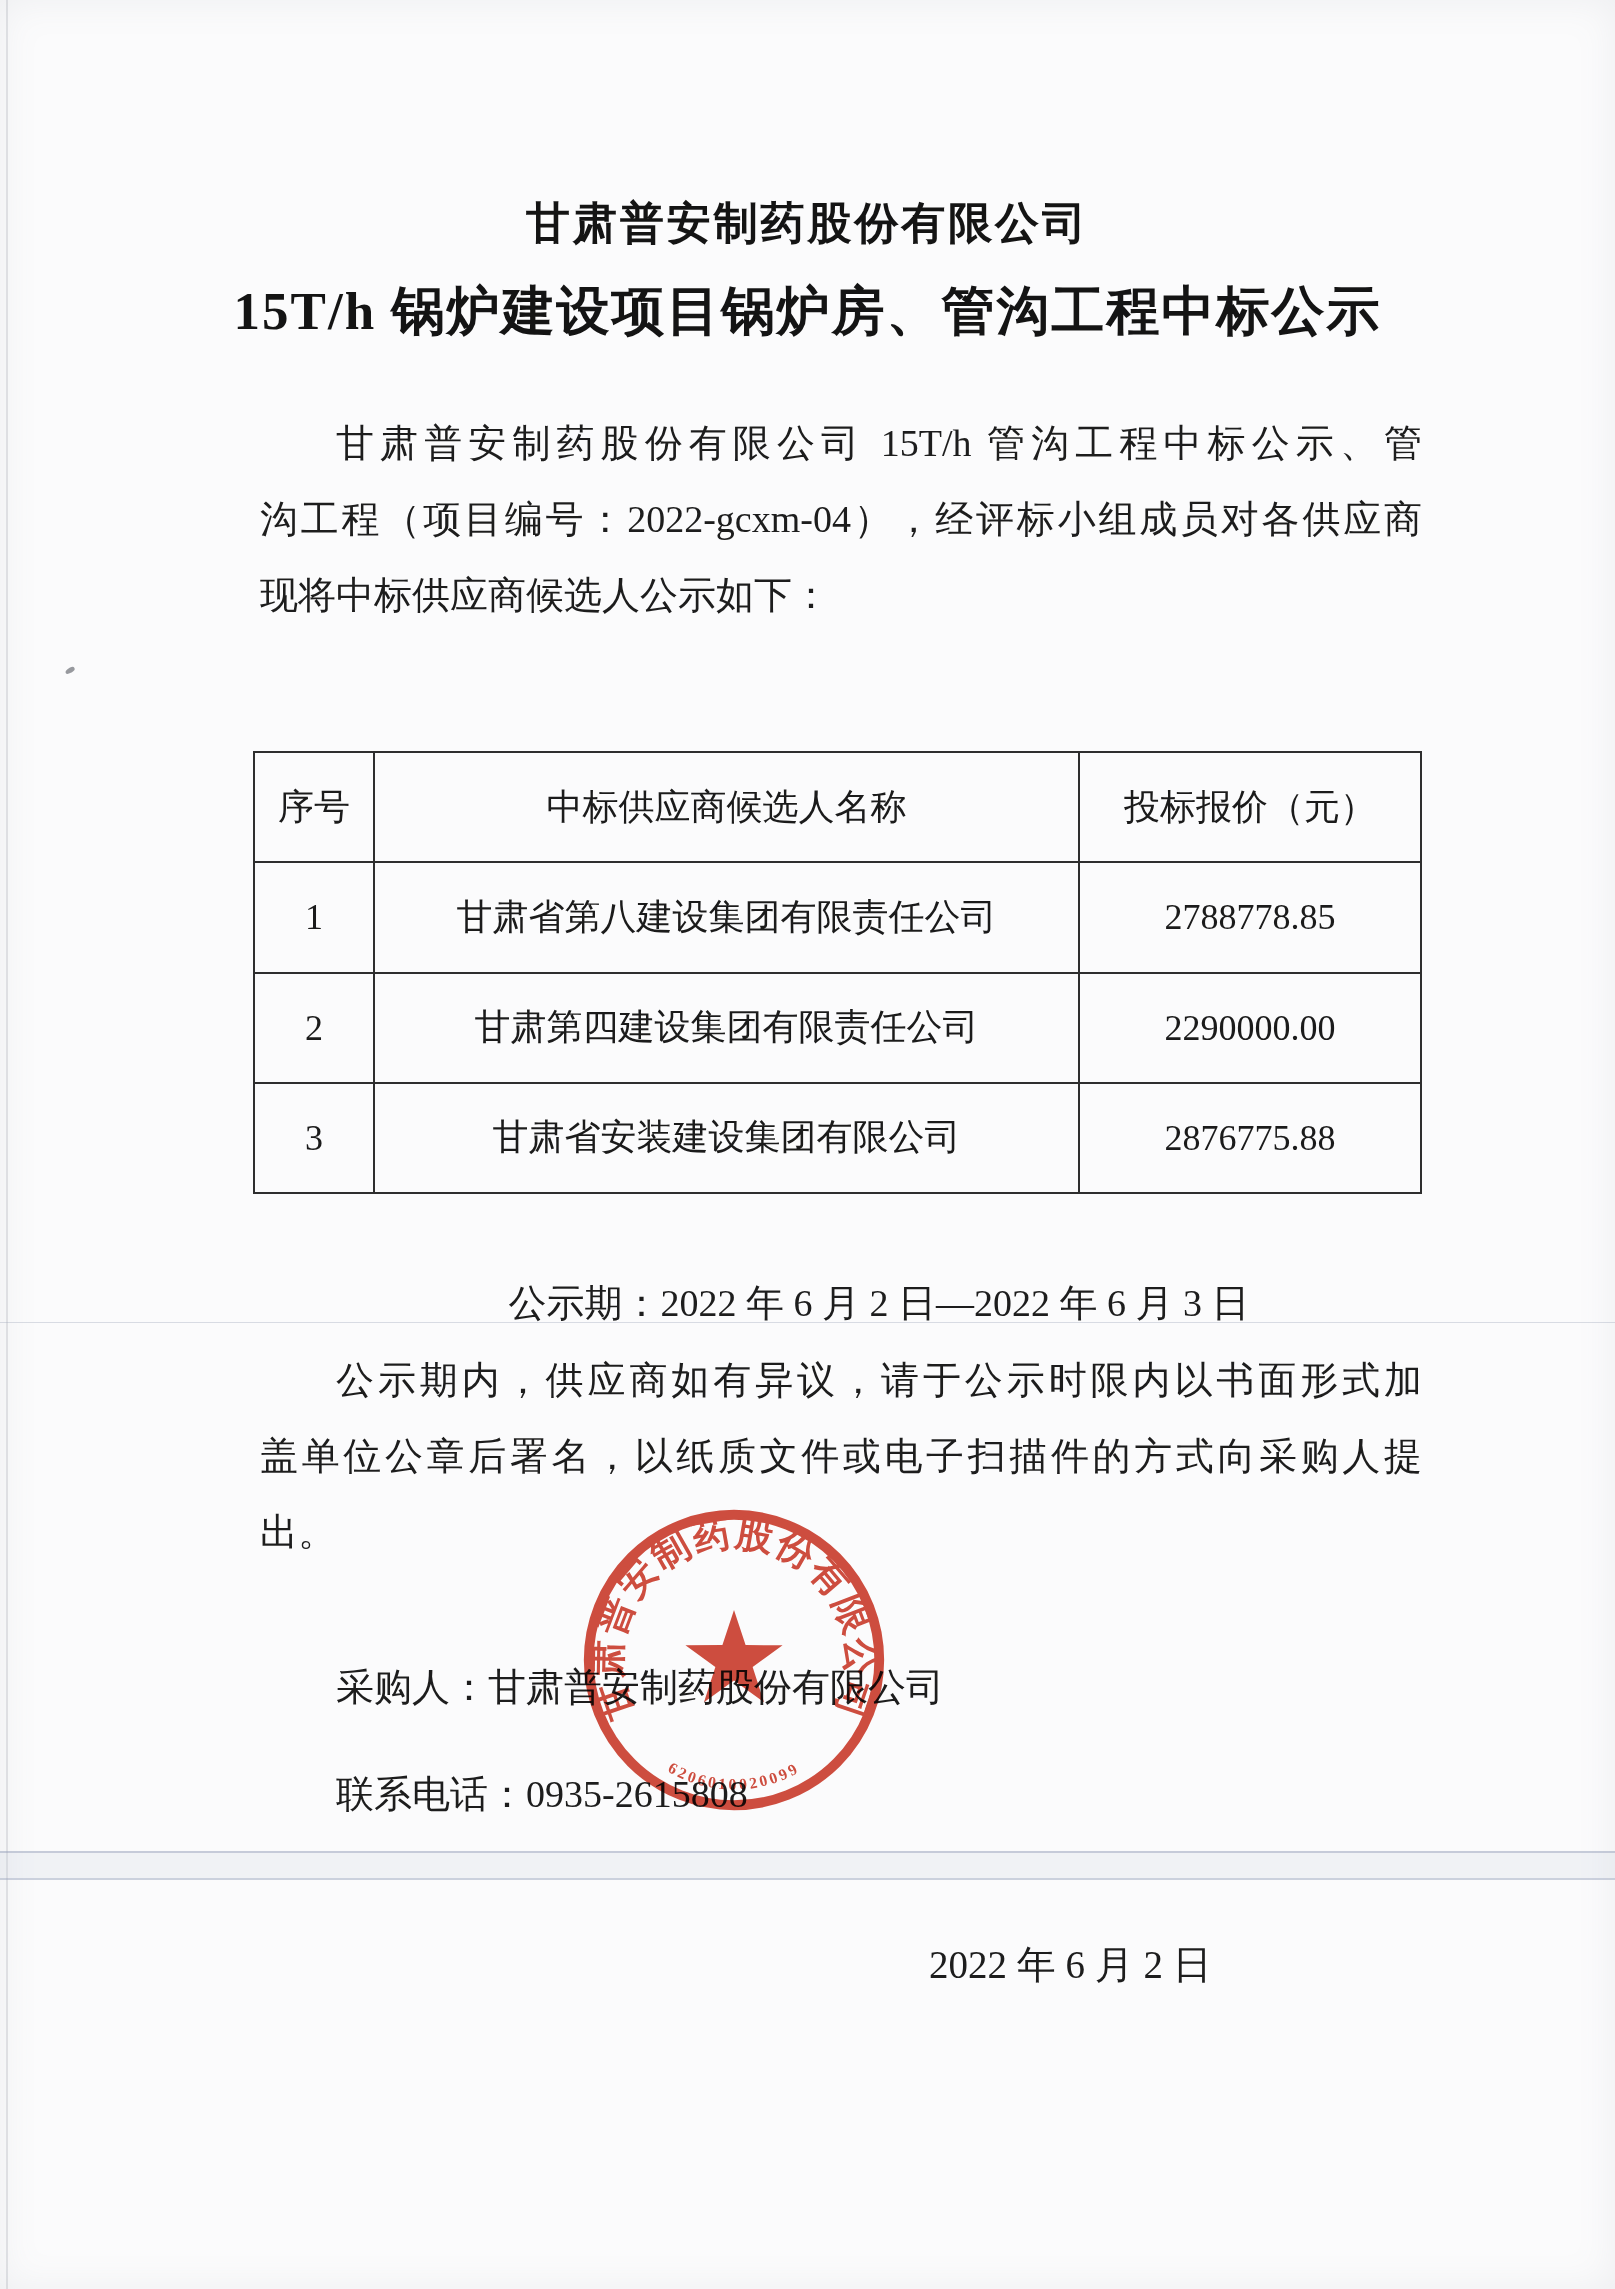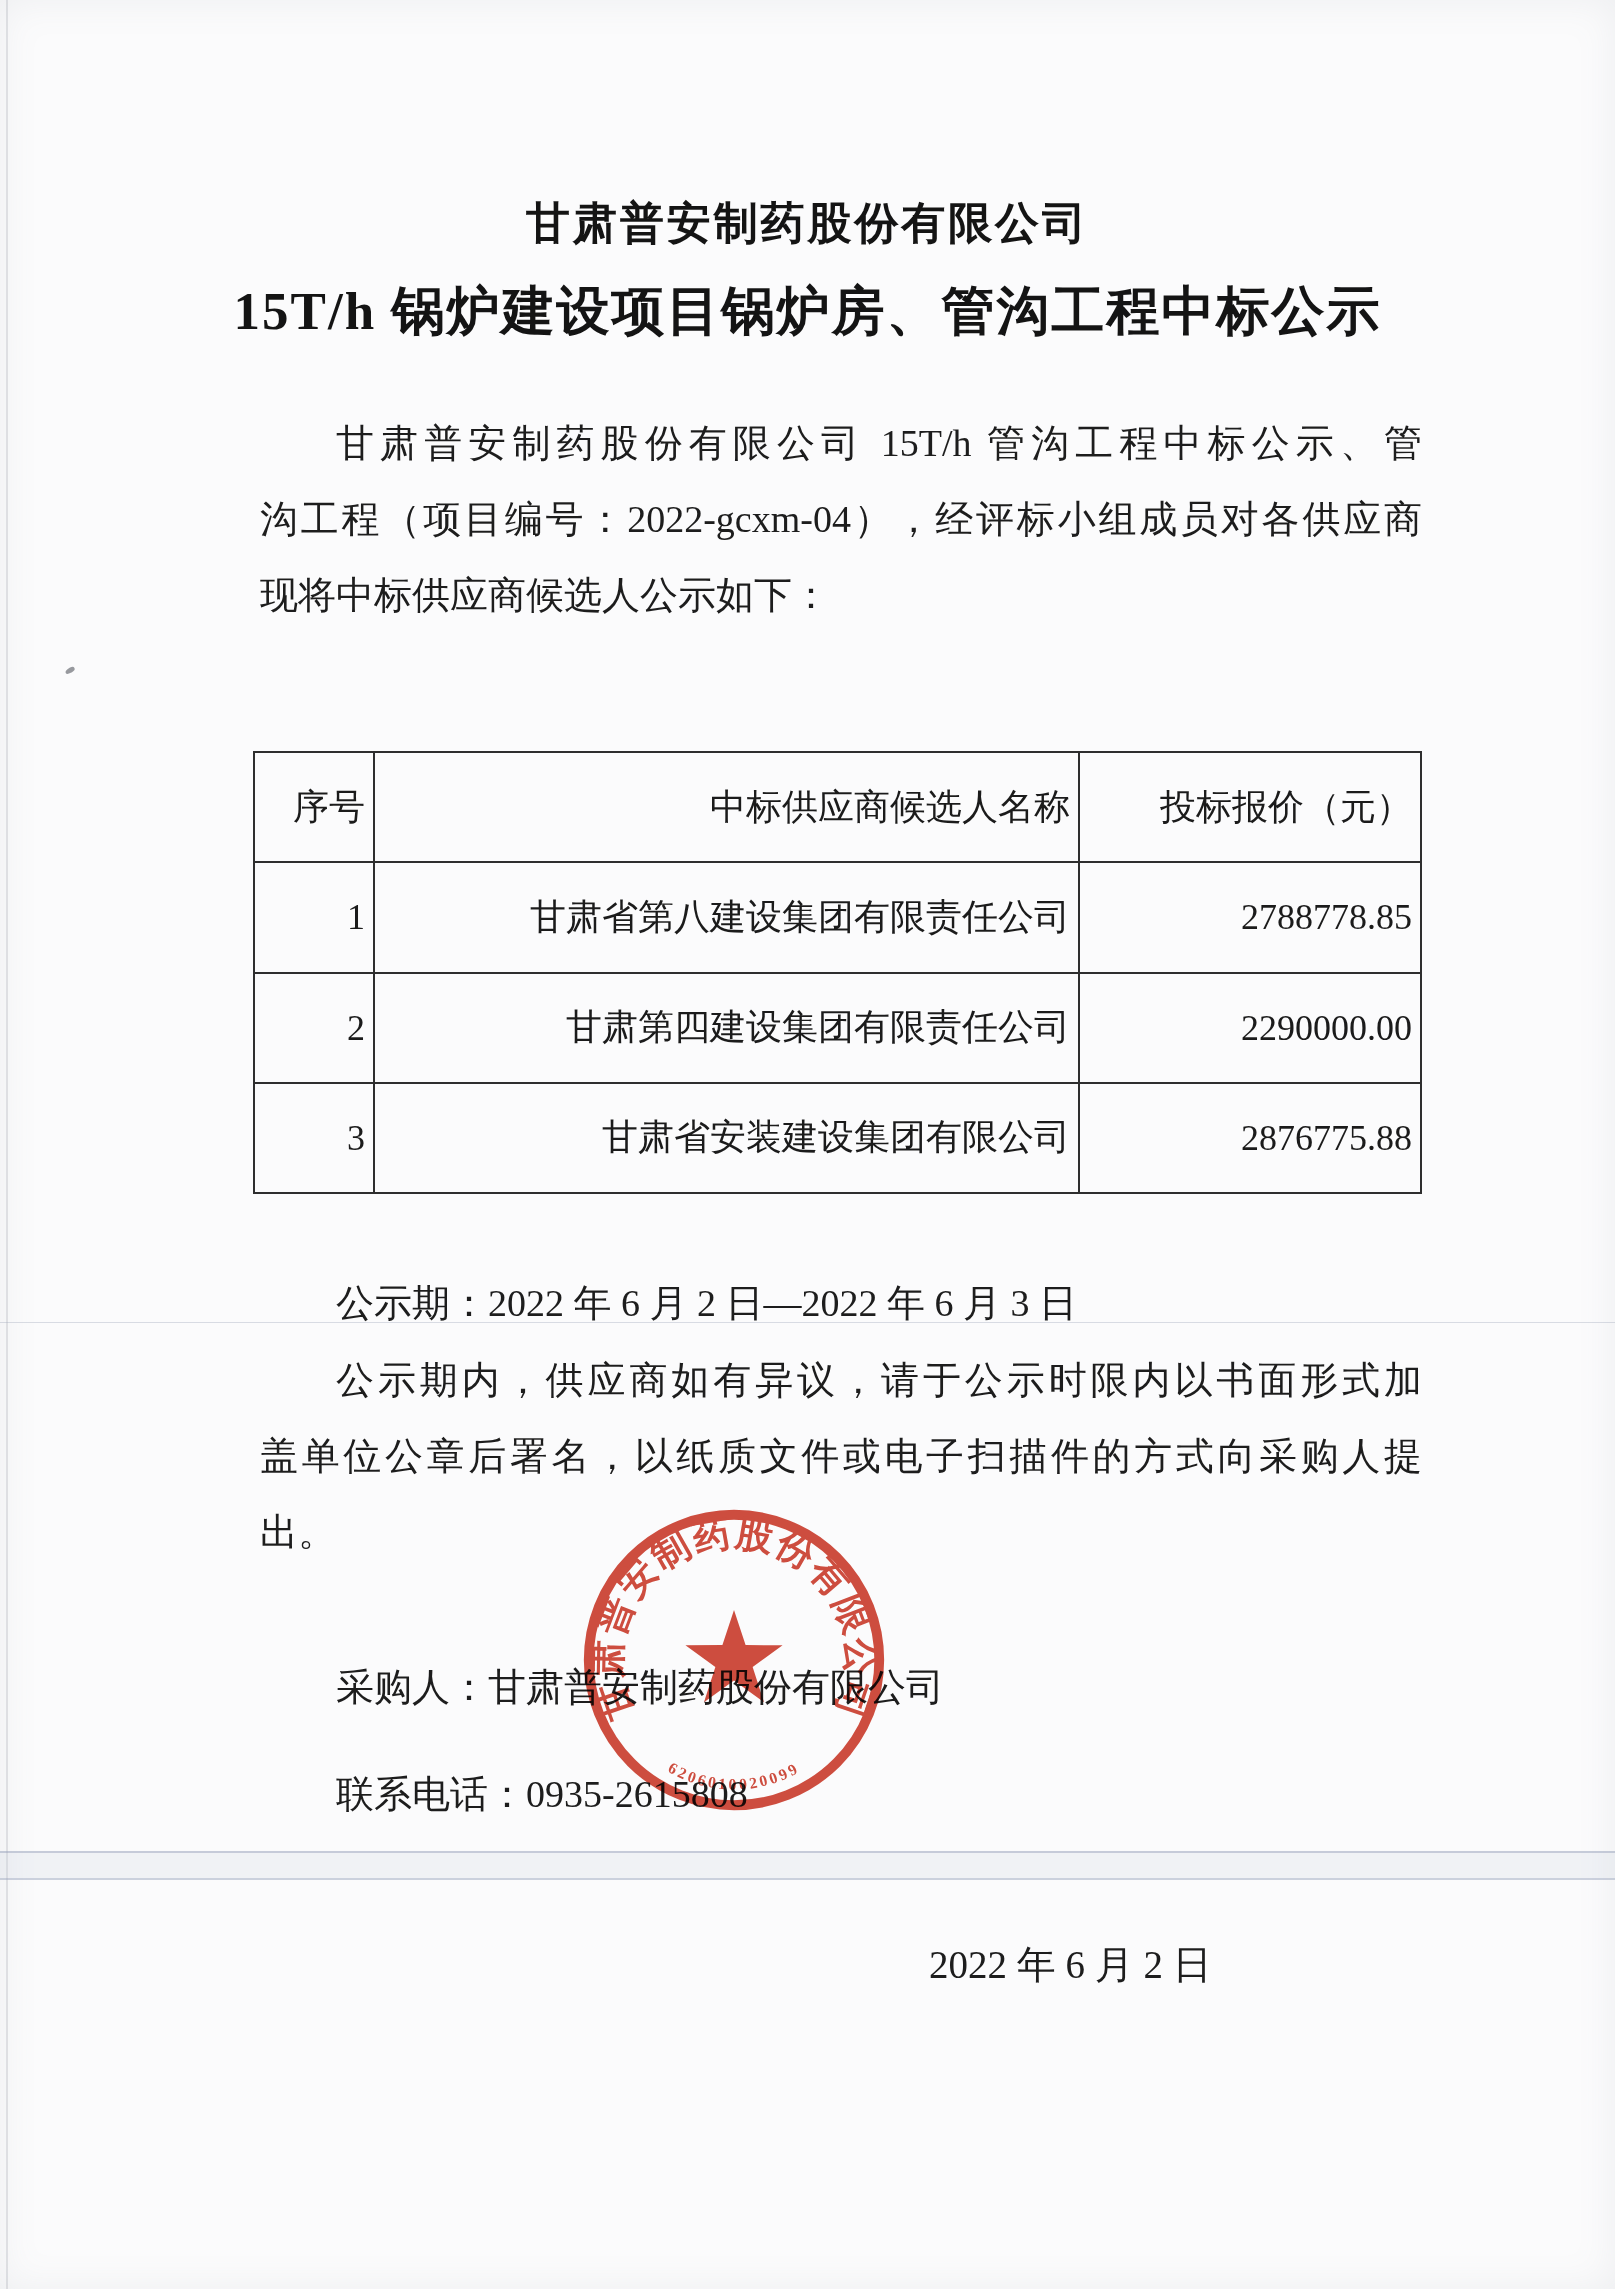--- a/index.html
+++ b/index.html
@@ -42,22 +42,22 @@
   }
   .single-line.indent{text-indent:76px;}
   table.bid-table{
     position:absolute;left:253px;top:751px;
     width:1166px;height:443px;
     border-collapse:collapse;table-layout:fixed;
     font-size:36px;color:#1b1b1b;
   }
   table.bid-table td{
     border:2px solid #2e2e2e;
-    text-align:right;vertical-align:middle;
-    padding:8px;
+    text-align:center;vertical-align:middle;
+    padding:15px;
   }
   table.bid-table{border:2.9px solid #2e2e2e;}
   col.c-idx{width:120px;}
   col.c-name{width:705px;}
   col.c-price{width:342px;}
   .date-line{
     position:absolute;left:929px;top:1939px;height:51px;line-height:51px;
     font-size:39px;color:#1d1d1d;white-space:nowrap;text-align:center;
   }
   
@@ -121,21 +121,21 @@
       <td>2290000.00</td>
     </tr>
     <tr>
       <td>3</td>
       <td>甘肃省安装建设集团有限公司</td>
       <td>2876775.88</td>
     </tr>
   </tbody>
     </table>
 
-  <div class="single-line indent" style="top:1278px;">公示期：2022 年 6 月 2 日—2022 年 6 月 3 日</div>
+  <div class="single-line indent" style="top:1278px;text-align:center;">公示期：2022 年 6 月 2 日—2022 年 6 月 3 日</div>
 
   <div class="para" style="top:1342px;">
     <div class="line just indent">公示期内，供应商如有异议，请于公示时限内以书面形式加</div>
     <div class="line just">盖单位公章后署名，以纸质文件或电子扫描件的方式向采购人提</div>
     <div class="line">出。</div>
   </div>
 
   <div class="single-line indent" style="top:1662px;">采购人：甘肃普安制药股份有限公司</div>
   <div class="single-line indent" style="top:1769px;">联系电话：0935-2615808</div>
 

